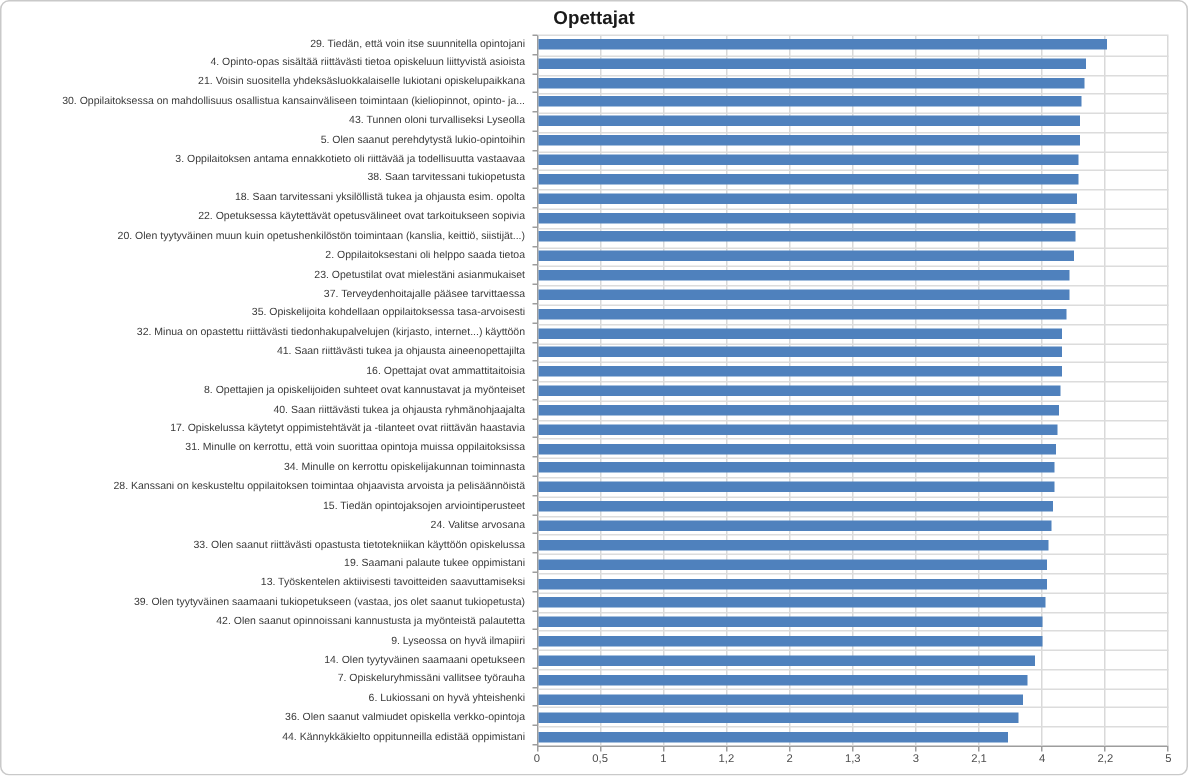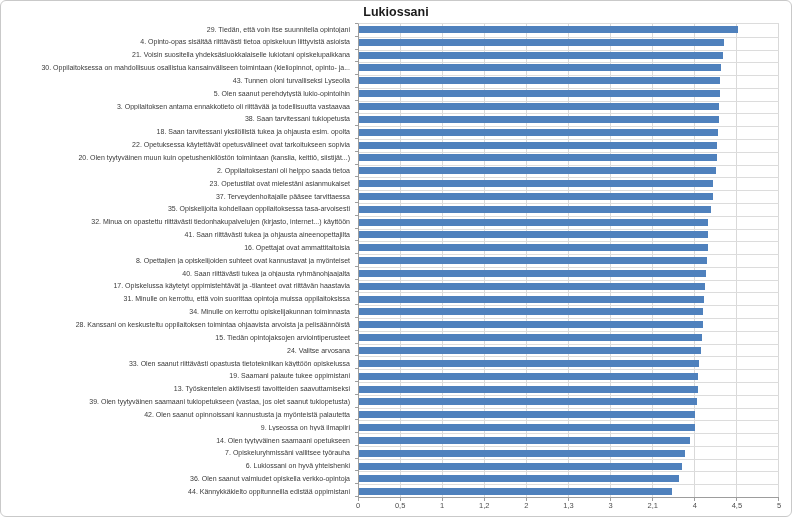--- a/index.html
+++ b/index.html
@@ -54,21 +54,21 @@
   }
   .xaxis-labels span {
     position:absolute; transform:translateX(-50%);
     font-size:7.5px; color:#4d4d4d; white-space:nowrap;
   }
 </style>
 </head>
 <body>
 
 <div class="chart-frame">
-  <div class="chart-title">Lukiossani</div>
+  <div class="chart-title">Opettajat</div>
   <div class="plot-grid" id="plot-grid">
       <div class="xtick" style="left: calc(0% - 1px);"></div>
       <div class="vgrid" style="left: calc(10% - 1px);"></div>
       <div class="xtick" style="left: calc(10% - 1px);"></div>
       <div class="vgrid" style="left: calc(20% - 1px);"></div>
       <div class="xtick" style="left: calc(20% - 1px);"></div>
       <div class="vgrid" style="left: calc(30% - 1px);"></div>
       <div class="xtick" style="left: calc(30% - 1px);"></div>
       <div class="vgrid" style="left: calc(40% - 1px);"></div>
       <div class="xtick" style="left: calc(40% - 1px);"></div>
@@ -386,16 +386,16 @@
   <div class="xaxis-labels" id="xaxis-labels">
       <span style="left: 0%;">0</span>
       <span style="left: 10%;">0,5</span>
       <span style="left: 20%;">1</span>
       <span style="left: 30%;">1,2</span>
       <span style="left: 40%;">2</span>
       <span style="left: 50%;">1,3</span>
       <span style="left: 60%;">3</span>
       <span style="left: 70%;">2,1</span>
       <span style="left: 80%;">4</span>
-      <span style="left: 90%;">4,5</span>
+      <span style="left: 90%;">2,2</span>
       <span style="left: 100%;">5</span>
     </div>
 </div>
 
 </body></html>

